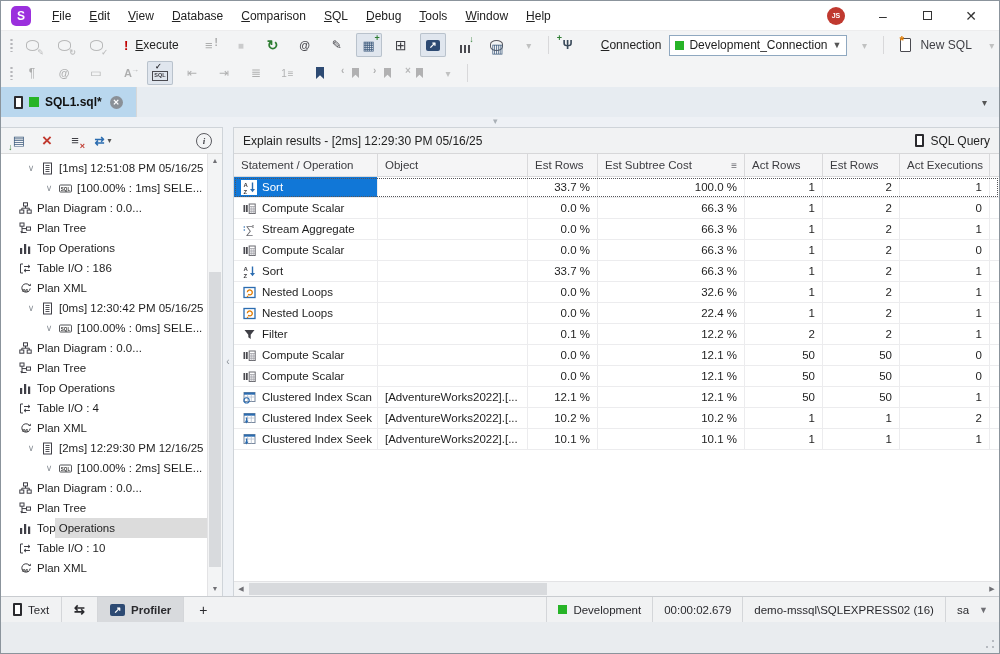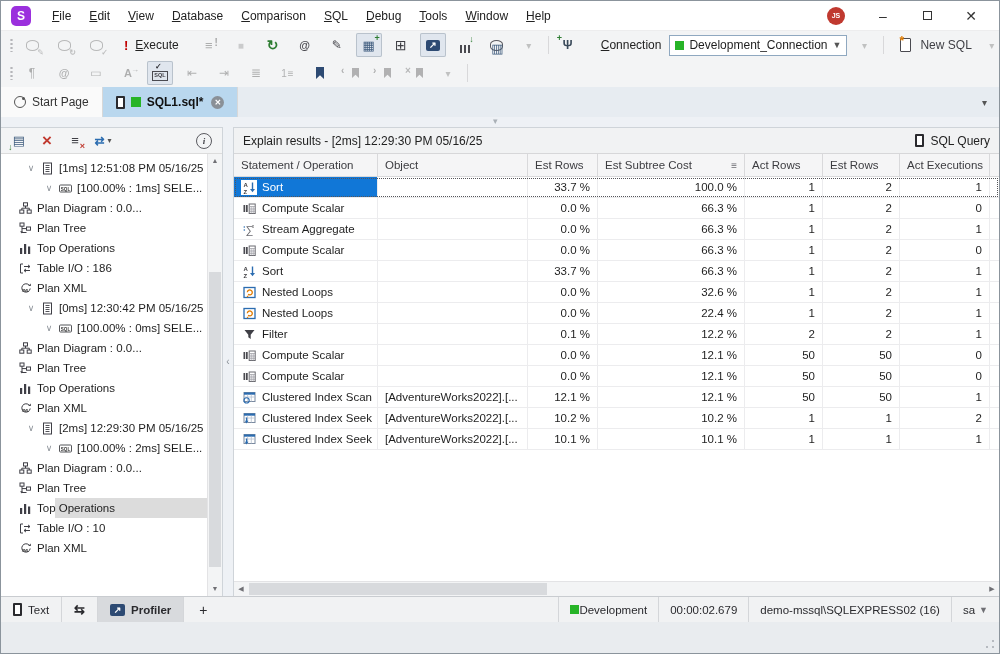--- a/index.html
+++ b/index.html
@@ -159,21 +159,21 @@
 
   
   .statusbar { height:26px; background:#f1f2f3; border-top:1px solid #c9ccd0; display:flex; align-items:stretch; font-size:11.5px; color:#2a2a2e; flex:none; }
   .sb-tab { display:flex; align-items:center; gap:6px; padding:0 12px; border-right:1px solid #d4d6d9; }
   .sb-tab.active { background:#d8dadd; font-weight:bold; }
   .swap-ico { font-size:13px; color:#2a2a2e; font-weight:bold; }
   .chart-mini { width:15px; height:12px; background:#2d4a73; border-radius:2px; position:relative; flex:none; }
   .chart-mini::after { content:"\2197"; position:absolute; inset:0; color:#fff; font-size:9px; font-weight:bold; display:flex; align-items:center; justify-content:center; }
   .sb-plus { padding:0 15px; font-size:14px; display:flex; align-items:center; }
   .sb-right { margin-left:auto; display:flex; align-items:stretch; }
-  .sb-item { display:flex; align-items:center; padding:0 11px; border-left:1px solid #d4d6d9; }
+  .sb-item { display:flex; align-items:center; gap:6px; padding:0 11px; border-left:1px solid #d4d6d9; }
   .warn-tri { width:0; height:0; border-left:7px solid transparent; border-right:7px solid transparent; border-bottom:12px solid #f6c700; position:relative; flex:none; }
   .warn-tri::after { content:"!"; position:absolute; left:-2px; top:2px; font-size:8px; font-weight:bold; color:#333; }
   .sb-caret { color:#6f6f74; font-size:9px; margin-left:4px; }
 
   .bottom-strip { height:31px; background:#e9ecef; position:relative; flex:none; }
   .grip-dots { position:absolute; right:4px; bottom:4px; width:10px; height:10px;
     background-image:radial-gradient(circle at 8px 2px,#b6bac0 1.2px,transparent 1.5px),
                      radial-gradient(circle at 8px 8px,#b6bac0 1.2px,transparent 1.5px),
                      radial-gradient(circle at 2px 8px,#b6bac0 1.2px,transparent 1.5px); }
 </style>
@@ -251,24 +251,20 @@
         <span class="tool-btn" data-icon="bookmark-icon"></span>
         <span class="tool-btn disabled" data-icon="bookmark-prev-icon"></span>
         <span class="tool-btn disabled" data-icon="bookmark-next-icon"></span>
         <span class="tool-btn disabled" data-icon="bookmark-clear-icon"></span>
         <span class="tool-btn disabled" data-icon="caret-down-icon"></span>
       </span>
     <span class="sep"></span>
   </div>
 
   <div class="tabbar">
-    <div class="tab">
-      <span class="start-ico"></span>
-      <span>Start Page</span>
-    </div>
     <div class="tab active">
       <span class="doc-ico"></span>
       <span class="mod-sq"></span>
       <span>SQL1.sql*</span>
       <span class="close-ico">✕</span>
     </div>
     <span class="tab-caret">▾</span>
   </div>
 
   <div class="content">
@@ -445,20 +441,33 @@
                 <svg class="sv-top-operations" viewBox="0 0 13 13">
                   <rect x="1" y="6" width="2.2" height="6" fill="#3f3f46"></rect>
                   <rect x="5" y="2" width="2.2" height="10" fill="#3f3f46"></rect>
                   <rect x="9" y="4.5" width="2.2" height="7.5" fill="#3f3f46"></rect>
                 </svg>
 
               </span>
               <span class="tlabel">Top Operations</span>
             </div>
 
+            <div class="titem" data-indent="2">
+              <span class="chev"></span>
+              <span class="tree-ico" data-icon="table-io-icon">
+
+                <svg class="sv-table-io" viewBox="0 0 13 13">
+                  <path d="M4 2H1.5v9H4" fill="none" stroke="#3f3f46"></path>
+                  <path d="M5 4.5h6M11 4.5 9 2.9M11 4.5 9 6.1" fill="none" stroke="#3f3f46"></path>
+                  <path d="M11 8.5H5M5 8.5l2-1.6M5 8.5l2 1.6" fill="none" stroke="#3f3f46"></path>
+                </svg>
+
+              </span>
+              <span class="tlabel">Table I/O : 4</span>
+            </div>
 
             <div class="titem" data-indent="2">
               <span class="chev"></span>
               <span class="tree-ico" data-icon="plan-xml-icon">
 
                 <svg class="sv-plan-xml" viewBox="0 0 13 13">
                   <path d="M10.2 3.2A4.2 4.2 0 1 0 11.2 6.5" fill="none" stroke="#3f3f46"></path>
                   <path d="M11.8 1.5v2.6h-2.6z" fill="#3f3f46"></path>
                   <text x="6.5" y="9.8" font-size="3.6" text-anchor="middle" font-weight="bold" fill="#333">XML</text>
                 </svg>
@@ -468,21 +477,21 @@
 
             <div class="titem" data-indent="0">
               <span class="chev">∨</span>
               <span class="tree-ico" data-icon="session-icon">
                 <svg class="sv-session" viewBox="0 0 13 13">
                   <rect x="2.5" y="1" width="8" height="11" fill="#fff" stroke="#3f3f46"></rect>
                   <path d="M4.5 3.5h4M4.5 5.5h4M4.5 7.5h4M4.5 9.5h4" stroke="#3f3f46" stroke-width=".9" fill="none"></path>
                 </svg>
 
               </span>
-              <span class="tlabel">[2ms] 12:29:30 PM 05/16/25</span>
+              <span class="tlabel">[2ms] 12:29:30 PM 12/16/25</span>
             </div>
 
             <div class="titem" data-indent="1">
               <span class="chev">∨</span>
               <span class="tree-ico" data-icon="sql-icon">
 
                 <svg class="sv-sql" viewBox="0 0 13 13">
                   <rect x=".5" y="3" width="12" height="7" rx="1" fill="#fff" stroke="#55565a"></rect>
                   <text x="6.5" y="8.6" font-size="4.6" text-anchor="middle" fill="#333" font-weight="bold">SQL</text>
                 </svg>

